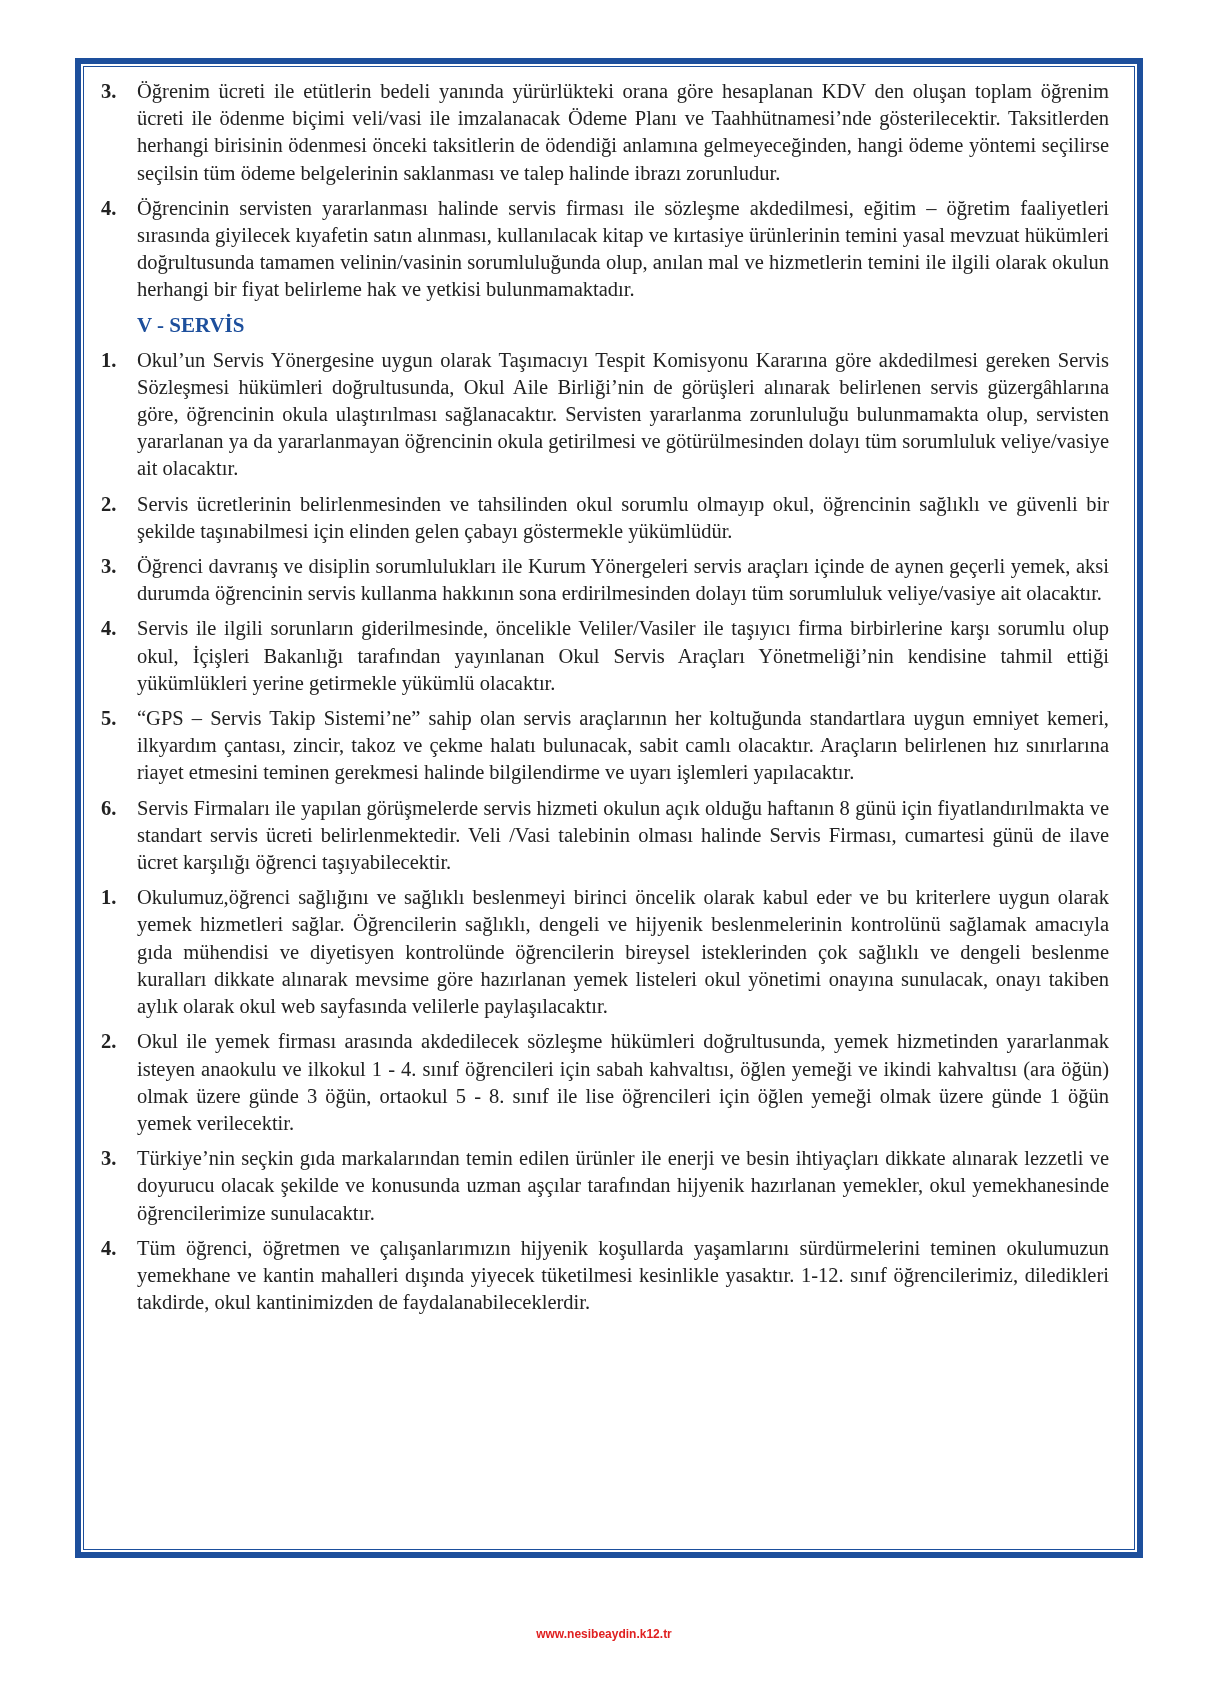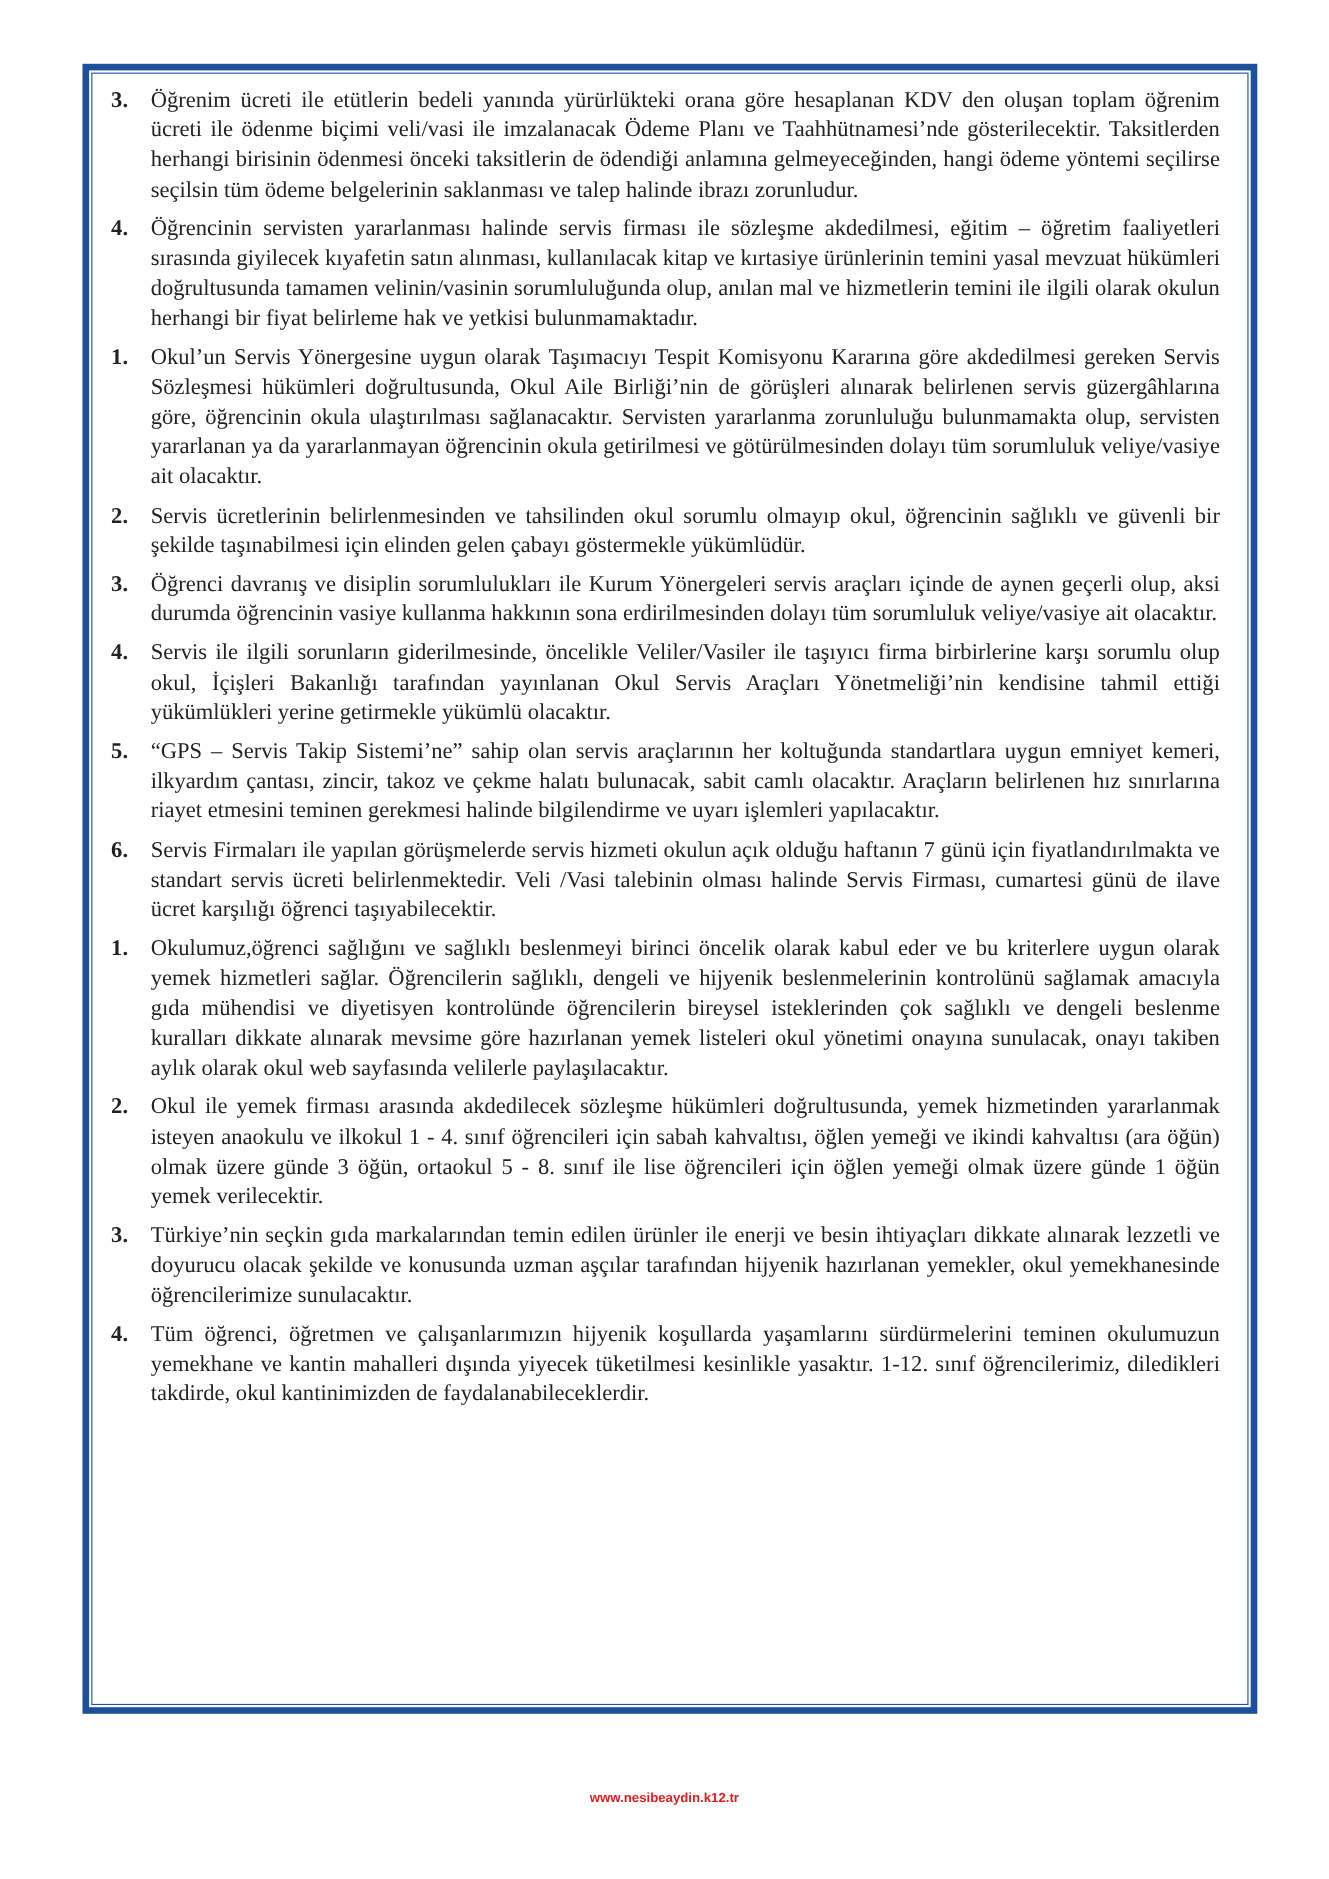--- a/index.html
+++ b/index.html
@@ -37,43 +37,44 @@
 
     <div class="item">
       <span class="num">3.</span>
       <span class="txt">Öğrenim ücreti ile etütlerin bedeli yanında yürürlükteki orana göre hesaplanan KDV den oluşan toplam öğrenim ücreti ile ödenme biçimi veli/vasi ile imzalanacak Ödeme Planı ve Taahhütnamesi’nde gösterilecektir. Taksitlerden herhangi birisinin ödenmesi önceki taksitlerin de ödendiği anlamına gelmeyeceğinden, hangi ödeme yöntemi seçilirse seçilsin tüm ödeme belgelerinin saklanması ve talep halinde ibrazı zorunludur.</span>
     </div>
     <div class="item">
       <span class="num">4.</span>
       <span class="txt">Öğrencinin servisten yararlanması halinde servis firması ile sözleşme akdedilmesi, eğitim – öğretim faaliyetleri sırasında giyilecek kıyafetin satın alınması, kullanılacak kitap ve kırtasiye ürünlerinin temini yasal mevzuat hükümleri doğrultusunda tamamen velinin/vasinin sorumluluğunda olup, anılan mal ve hizmetlerin temini ile ilgili olarak okulun herhangi bir fiyat belirleme hak ve yetkisi bulunmamaktadır.</span>
     </div>
 
+    <div class="section-title">V - SERVİS</div>
     <div class="item">
       <span class="num">1.</span>
       <span class="txt">Okul’un Servis Yönergesine uygun olarak Taşımacıyı Tespit Komisyonu Kararına göre akdedilmesi gereken Servis Sözleşmesi hükümleri doğrultusunda, Okul Aile Birliği’nin de görüşleri alınarak belirlenen servis güzergâhlarına göre, öğrencinin okula ulaştırılması sağlanacaktır. Servisten yararlanma zorunluluğu bulunmamakta olup, servisten yararlanan ya da yararlanmayan öğrencinin okula getirilmesi ve götürülmesinden dolayı tüm sorumluluk veliye/vasiye ait olacaktır.</span>
     </div>
     <div class="item">
       <span class="num">2.</span>
       <span class="txt">Servis ücretlerinin belirlenmesinden ve tahsilinden okul sorumlu olmayıp okul, öğrencinin sağlıklı ve güvenli bir şekilde taşınabilmesi için elinden gelen çabayı göstermekle yükümlüdür.</span>
     </div>
     <div class="item">
       <span class="num">3.</span>
-      <span class="txt">Öğrenci davranış ve disiplin sorumlulukları ile Kurum Yönergeleri servis araçları içinde de aynen geçerli olup, aksi durumda öğrencinin vasiye kullanma hakkının sona erdirilmesinden dolayı tüm sorumluluk veliye/vasiye ait olacaktır.</span>
+      <span class="txt">Öğrenci davranış ve disiplin sorumlulukları ile Kurum Yönergeleri servis araçları içinde de aynen geçerli yemek, aksi durumda öğrencinin servis kullanma hakkının sona erdirilmesinden dolayı tüm sorumluluk veliye/vasiye ait olacaktır.</span>
     </div>
     <div class="item">
       <span class="num">4.</span>
       <span class="txt">Servis ile ilgili sorunların giderilmesinde, öncelikle Veliler/Vasiler ile taşıyıcı firma birbirlerine karşı sorumlu olup okul, İçişleri Bakanlığı tarafından yayınlanan Okul Servis Araçları Yönetmeliği’nin kendisine tahmil ettiği yükümlükleri yerine getirmekle yükümlü olacaktır.</span>
     </div>
     <div class="item">
       <span class="num">5.</span>
       <span class="txt">“GPS – Servis Takip Sistemi’ne” sahip olan servis araçlarının her koltuğunda standartlara uygun emniyet kemeri, ilkyardım çantası, zincir, takoz ve çekme halatı bulunacak, sabit camlı olacaktır. Araçların belirlenen hız sınırlarına riayet etmesini teminen gerekmesi halinde bilgilendirme ve uyarı işlemleri yapılacaktır.</span>
     </div>
     <div class="item">
       <span class="num">6.</span>
-      <span class="txt">Servis Firmaları ile yapılan görüşmelerde servis hizmeti okulun açık olduğu haftanın 7 günü için fiyatlandırılmakta ve standart servis ücreti belirlenmektedir. Veli /Vasi talebinin olması halinde Servis Firması, cumartesi günü de ilave ücret karşılığı öğrenci taşıyabilecektir.</span>
+      <span class="txt">Servis Firmaları ile yapılan görüşmelerde servis hizmeti okulun açık olduğu haftanın 8 günü için fiyatlandırılmakta ve standart servis ücreti belirlenmektedir. Veli /Vasi talebinin olması halinde Servis Firması, cumartesi günü de ilave ücret karşılığı öğrenci taşıyabilecektir.</span>
     </div>
 
     <div class="item">
       <span class="num">1.</span>
       <span class="txt">Okulumuz,öğrenci sağlığını ve sağlıklı beslenmeyi birinci öncelik olarak kabul eder ve bu kriterlere uygun olarak yemek hizmetleri sağlar. Öğrencilerin sağlıklı, dengeli ve hijyenik beslenmelerinin kontrolünü sağlamak amacıyla gıda mühendisi ve diyetisyen kontrolünde öğrencilerin bireysel isteklerinden çok sağlıklı ve dengeli beslenme kuralları dikkate alınarak mevsime göre hazırlanan yemek listeleri okul yönetimi onayına sunulacak, onayı takiben  aylık olarak okul web sayfasında velilerle paylaşılacaktır.</span>
     </div>
     <div class="item">
       <span class="num">2.</span>
       <span class="txt">Okul ile yemek firması arasında akdedilecek sözleşme hükümleri doğrultusunda, yemek hizmetinden yararlanmak isteyen anaokulu ve ilkokul 1 - 4. sınıf öğrencileri için sabah kahvaltısı, öğlen yemeği ve ikindi kahvaltısı (ara öğün) olmak üzere günde 3 öğün, ortaokul 5 - 8. sınıf ile lise öğrencileri için öğlen yemeği olmak üzere günde 1 öğün yemek verilecektir.</span>
     </div>

